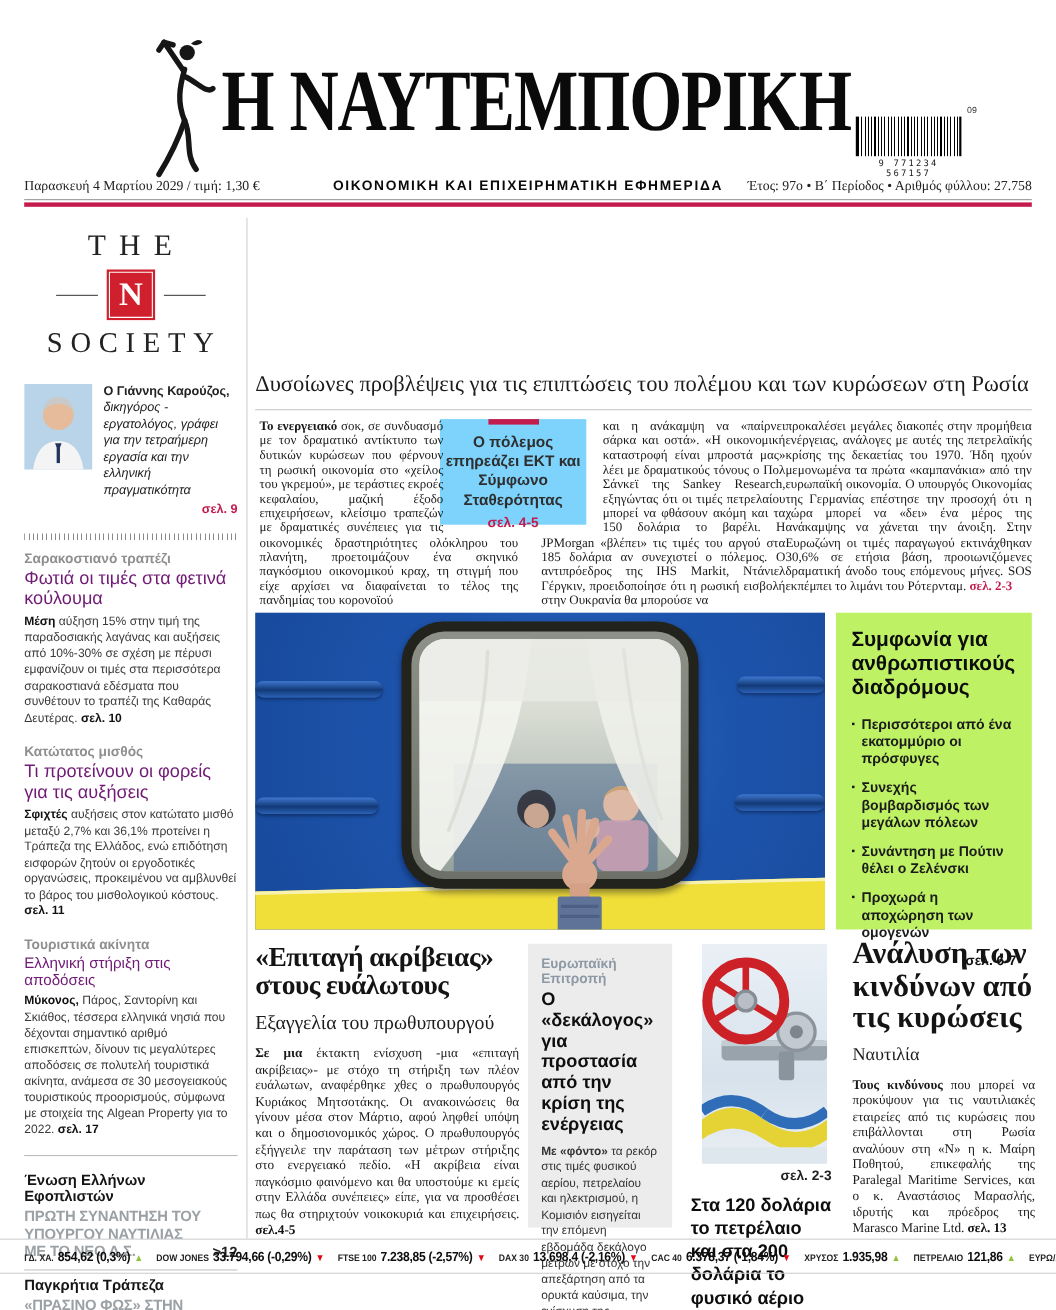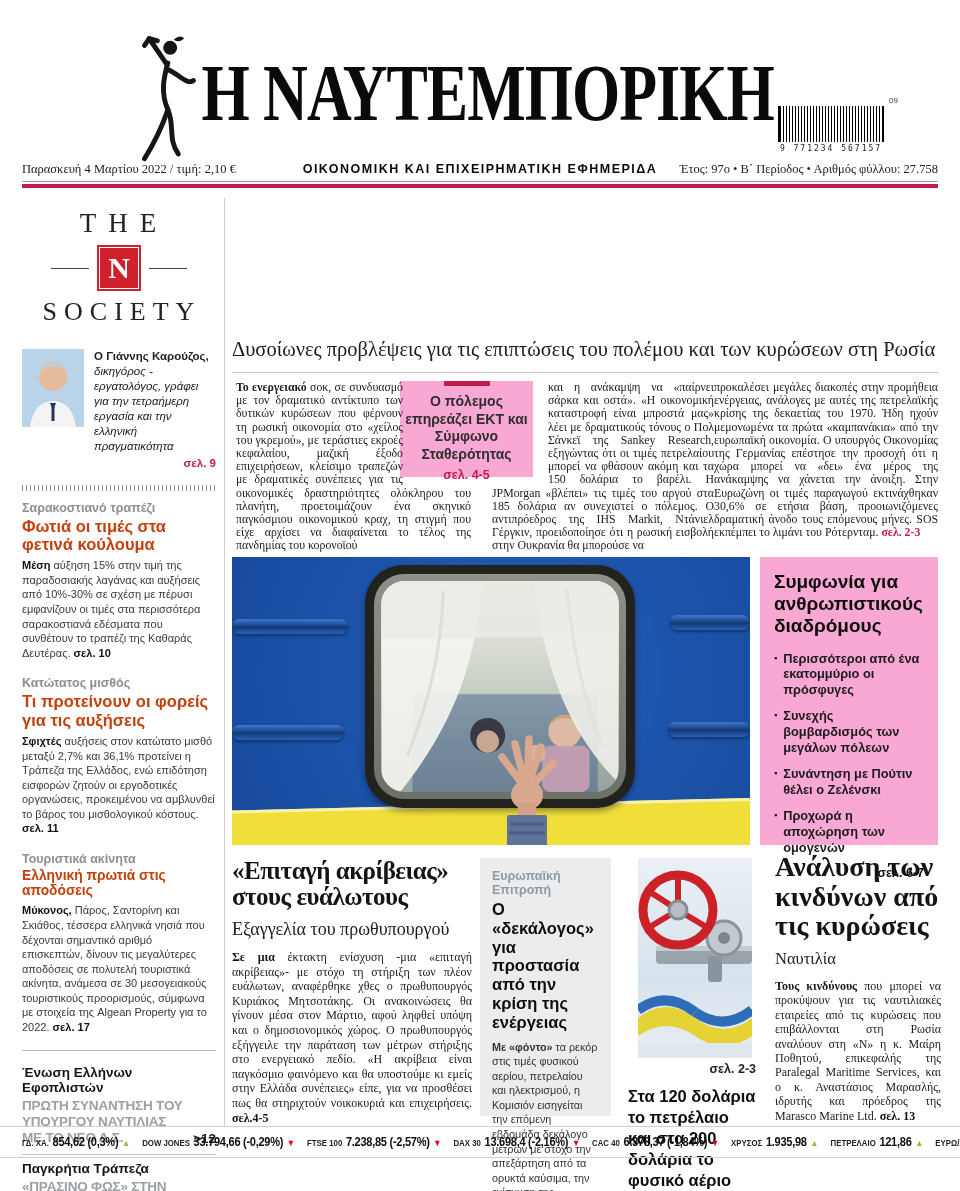--- a/index.html
+++ b/index.html
@@ -4,21 +4,21 @@
 <style>
   html,body{margin:0;padding:0;background:#fff;}
   .page{position:relative;width:960px;height:1191px;background:#fff;overflow:hidden;
         font-family:"Liberation Sans",sans-serif;color:#111;}
 
   
   .mast-title{position:absolute;left:200px;top:48px;width:575px;text-align:center;
     font-family:"Liberation Serif",serif;font-weight:bold;font-size:62px;letter-spacing:-1px;
     transform:scaleY(1.28);transform-origin:top center;white-space:nowrap;color:#0a0a0a;}
   .hermes{position:absolute;left:130px;top:28px;width:78px;height:140px;}
-  .barcode-wrap{position:absolute;left:778px;top:100px;width:106px;}
+  .barcode-wrap{position:absolute;left:778px;top:100px;width:96px;}
   .barcode-issue{position:absolute;right:-14px;top:-4px;font-size:8px;color:#333;}
   .barcode-bars{height:36px;margin-top:6px;border-left:2px solid #000;border-right:2px solid #000;
     background:repeating-linear-gradient(90deg,#000 0 1px,#fff 1px 3px,#000 3px 4px,#fff 4px 6px,#000 6px 7px,#fff 7px 9px);}
   .barcode-digits{font-size:8px;letter-spacing:2px;margin-top:2px;color:#222;text-align:center;
     font-family:"DejaVu Sans Mono",monospace;}
   .dateline{position:absolute;left:22px;top:162px;width:916px;display:flex;align-items:baseline;}
   .date-left{font-family:"Liberation Serif",serif;font-size:12.5px;color:#222;flex:1;}
   .tagline{font-size:12.5px;font-weight:bold;letter-spacing:1.5px;color:#0a0a0a;text-align:center;flex:1.4;}
   .issue-right{font-family:"Liberation Serif",serif;font-size:12.5px;color:#222;flex:1;text-align:right;}
   .rule-gray{position:absolute;left:22px;top:181px;width:916px;height:1px;background:#9a9a9a;}
@@ -36,21 +36,21 @@
   .society .soc{font-size:26px;letter-spacing:7px;margin-left:6px;}
   .author{display:flex;gap:10px;margin-top:22px;}
   .avatar{width:62px;height:78px;flex:0 0 62px;}
   .author-text{font-size:11.5px;line-height:1.3;color:#222;}
   .author-name{font-weight:bold;}
   .author-bio{font-style:italic;}
   .author-page{display:block;text-align:right;color:#c41b4d;font-weight:bold;font-style:normal;margin-top:2px;}
   .hatch{height:6px;margin:14px 0 10px;background:repeating-linear-gradient(90deg,#8a8a8a 0 1px,transparent 1px 4px);}
   .sb-item{margin-bottom:16px;}
   .sb-kicker{font-size:12.5px;font-weight:bold;color:#8f8f8f;margin-bottom:2px;}
-  .sb-title{font-size:16.5px;font-weight:bold;color:#c2410c;line-height:1.12;margin-bottom:5px;}
+  .sb-title{font-size:16.5px;font-weight:normal;color:#701a75;line-height:1.12;margin-bottom:5px;}
   .sb-title.small{font-size:13.8px;}
   .sb-body{font-size:11px;line-height:1.32;color:#3a3a3a;text-align:left;}
   .sb-body b{color:#111;}
   .briefs{border-top:1px solid #bbb;padding-top:8px;}
   .brief{padding:6px 0 8px;}
   .brief + .brief{border-top:1px solid #c4c4c4;}
   .brief-k{font-size:13.5px;font-weight:bold;color:#151515;margin-bottom:3px;}
   .brief-row{display:flex;align-items:flex-end;gap:4px;}
   .brief-t{flex:1;font-size:13.5px;font-weight:bold;color:#9aa0a4;line-height:1.18;letter-spacing:-0.2px;}
   .brief-p{font-size:13.5px;font-weight:bold;color:#222;white-space:nowrap;}
@@ -61,21 +61,21 @@
   .deck{position:absolute;left:232px;top:338px;width:706px;font-family:"Liberation Serif",serif;
     font-size:20.5px;color:#1c1c1c;}
   .deck-rule{position:absolute;left:232px;top:372px;width:706px;height:1px;background:#c9c9c9;}
   .cols{position:absolute;left:232px;top:381px;width:706px;height:174px;overflow:hidden;}
   .bodytext{font-family:"Liberation Serif",serif;font-size:11.8px;line-height:13.2px;text-align:justify;color:#1a1a1a;}
   .col1{position:absolute;left:4px;top:0;width:235px;}
   .col2{position:absolute;left:248px;top:0;width:222px;margin-left:12px;}
   .col3{position:absolute;left:482px;top:0;width:224px;}
   .cut-r{float:right;width:68px;height:94px;}
   .cut-l{float:left;width:56px;height:94px;}
-  .inset{position:absolute;left:168px;top:0;width:133px;height:96px;background:#f9a8d4;text-align:center;}
+  .inset{position:absolute;left:168px;top:0;width:133px;height:96px;background:#7dd3fc;text-align:center;}
   .inset-bar{width:46px;height:5px;background:#c41b4d;margin:0 auto 7px;}
   .inset-title{font-size:14px;font-weight:bold;color:#2e2e2e;line-height:1.25;}
   .inset-page{margin-top:5px;font-size:12.5px;font-weight:bold;color:#c41b4d;}
   .red-page{color:#c41b4d;font-weight:bold;}
   .blk-page{color:#111;font-weight:bold;}
 
   
   .photo{position:absolute;left:232px;top:557px;width:518px;height:288px;overflow:hidden;
     background:radial-gradient(circle at 55% 40%, #2b66c4 0%, #1d54ab 45%, #17499b 100%);}
   .ridge{position:absolute;height:15px;border-radius:8px;
@@ -83,21 +83,21 @@
   .stripe{position:absolute;left:-12px;bottom:-12px;width:560px;height:50px;background:#f0df39;
     border-top:3px solid #f8f2b0;transform:rotate(-1.4deg);}
   .winframe{position:absolute;left:133px;top:8px;width:270px;height:243px;background:#22231d;border-radius:38px;
     padding:0;box-shadow:0 3px 6px rgba(0,0,30,.4);}
   .winmetal{position:absolute;left:9px;top:9px;right:9px;bottom:9px;background:linear-gradient(180deg,#8e9187,#6d7067);border-radius:30px;}
   .winglass{position:absolute;left:7px;top:7px;right:7px;bottom:7px;border-radius:24px;overflow:hidden;
     background:linear-gradient(180deg,#e3e6dd 0%,#d8dcd2 32%,#c4cbc2 55%,#a9b3ad 75%,#96a29d 100%);}
   .hand-svg{position:absolute;left:262px;top:178px;width:66px;height:112px;z-index:5;}
 
   
-  .humbox{position:absolute;left:760px;top:557px;width:178px;height:288px;background:#f9a8d4;box-sizing:border-box;
+  .humbox{position:absolute;left:760px;top:557px;width:178px;height:288px;background:#bef264;box-sizing:border-box;
     padding:14px 14px 10px;}
   .hum-title{font-size:19px;font-weight:bold;line-height:1.15;color:#0d0d0d;}
   .hum-list{margin-top:14px;}
   .hum-li{display:flex;gap:6px;font-size:12.8px;font-weight:600;line-height:1.22;color:#1b1b1b;margin-bottom:11px;}
   .hum-bullet{flex:0 0 auto;font-size:9px;line-height:15px;color:#111;}
   .hum-page{text-align:right;font-size:12.5px;font-weight:bold;color:#111;}
 
   
   .colA{position:absolute;left:232px;top:858px;width:240px;}
   .h2-serif{font-family:"Liberation Serif",serif;font-weight:bold;font-size:25px;line-height:1.04;
@@ -147,21 +147,21 @@
     <circle cx="31" cy="17" r="6" fill="#161616"></circle>
     <path d="M34 10 q6 -5 9 -1 q-4 4 -9 1" fill="#161616"></path>
   </svg>
   <div class="mast-title">Η ΝΑΥΤΕΜΠΟΡΙΚΗ</div>
   <div class="barcode-wrap">
     <div class="barcode-issue">09</div>
     <div class="barcode-bars"></div>
     <div class="barcode-digits">9 771234 567157</div>
   </div>
   <div class="dateline">
-    <div class="date-left">Παρασκευή 4 Μαρτίου 2022  / τιμή: 2,10 €</div>
+    <div class="date-left">Παρασκευή 4 Μαρτίου 2029  / τιμή: 1,30 €</div>
     <div class="tagline">ΟΙΚΟΝΟΜΙΚΗ ΚΑΙ ΕΠΙΧΕΙΡΗΜΑΤΙΚΗ ΕΦΗΜΕΡΙΔΑ</div>
     <div class="issue-right">Έτος: 97ο  •  Β΄ Περίοδος  •  Αριθμός φύλλου: 27.758</div>
   </div>
   <div class="rule-gray"></div>
   <div class="rule-red"></div>
 
   <div class="sidebar">
     <div class="society">
       <div class="the">THE</div>
       <div class="society-mid">
@@ -194,21 +194,21 @@
       <div class="sb-title">Φωτιά οι τιμές στα φετινά κούλουμα</div>
       <div class="sb-body"><b>Μέση</b> <span>αύξηση 15% στην τιμή της παραδοσιακής λαγάνας και αυξήσεις από 10%-30% σε σχέση με πέρυσι εμφανίζουν οι τιμές στα περισσότερα σαρακοστιανά εδέσματα που συνθέτουν το τραπέζι της Καθαράς Δευτέρας.</span> <b class="blk-page">σελ. 10</b></div>
     </div>
     <div class="sb-item">
       <div class="sb-kicker">Κατώτατος μισθός</div>
       <div class="sb-title">Τι προτείνουν οι φορείς για τις αυξήσεις</div>
       <div class="sb-body"><b>Σφιχτές</b> <span>αυξήσεις στον κατώτατο μισθό μεταξύ 2,7% και 36,1% προτείνει η Τράπεζα της Ελλάδος, ενώ επιδότηση εισφορών ζητούν οι εργοδοτικές οργανώσεις, προκειμένου να αμβλυνθεί το βάρος του μισθολογικού κόστους.</span> <b class="blk-page">σελ. 11</b></div>
     </div>
     <div class="sb-item">
       <div class="sb-kicker">Τουριστικά ακίνητα</div>
-      <div class="sb-title small">Ελληνική πρωτιά στις αποδόσεις</div>
+      <div class="sb-title small">Ελληνική στήριξη στις αποδόσεις</div>
       <div class="sb-body"><b>Μύκονος,</b> <span>Πάρος, Σαντορίνη και Σκιάθος, τέσσερα ελληνικά νησιά που δέχονται σημαντικό αριθμό επισκεπτών, δίνουν τις μεγαλύτερες αποδόσεις σε πολυτελή τουριστικά ακίνητα, ανάμεσα σε 30 μεσογειακούς τουριστικούς προορισμούς, σύμφωνα με στοιχεία της Algean Property για το 2022.</span> <b class="blk-page">σελ. 17</b></div>
     </div>
 
     <div class="briefs">
       <div class="brief">
         <div class="brief-k">Ένωση Ελλήνων Εφοπλιστών</div>
         <div class="brief-row">
             <div class="brief-t">ΠΡΩΤΗ ΣΥΝΑΝΤΗΣΗ ΤΟΥ ΥΠΟΥΡΓΟΥ ΝΑΥΤΙΛΙΑΣ ΜΕ ΤΟ ΝΕΟ Δ.Σ.</div>
             <div class="brief-p">&gt;12</div>
           </div>

